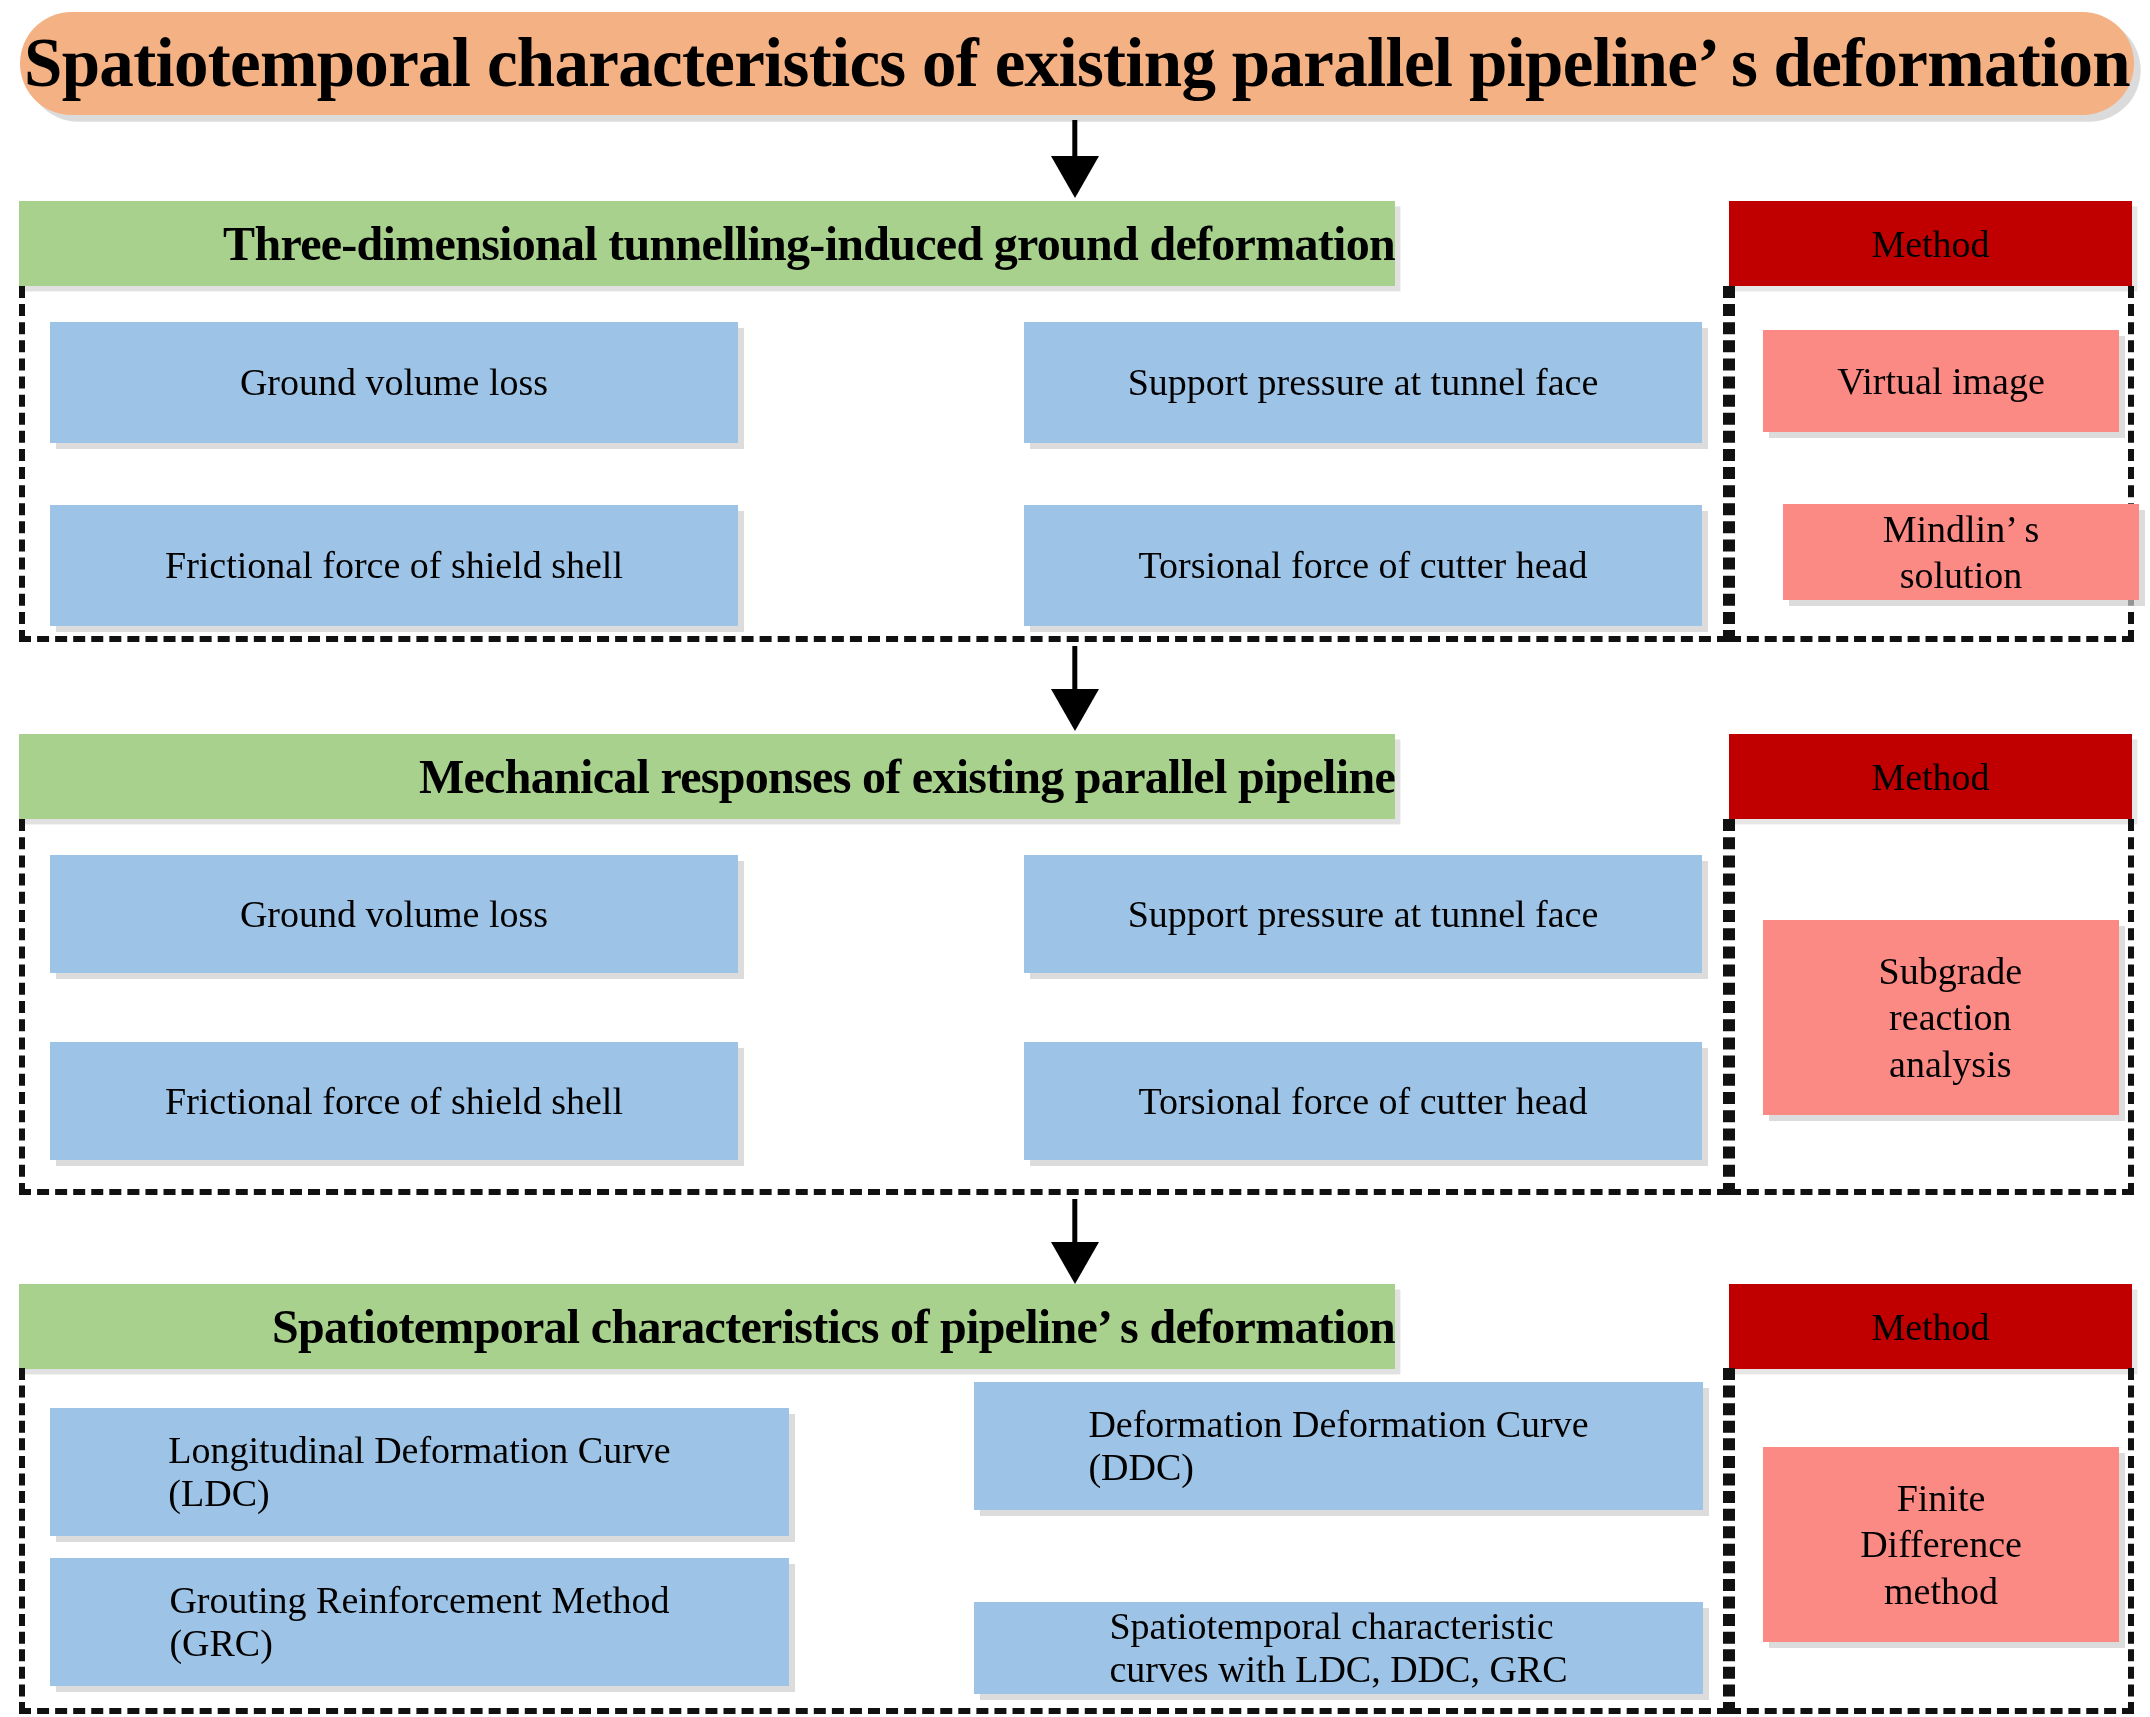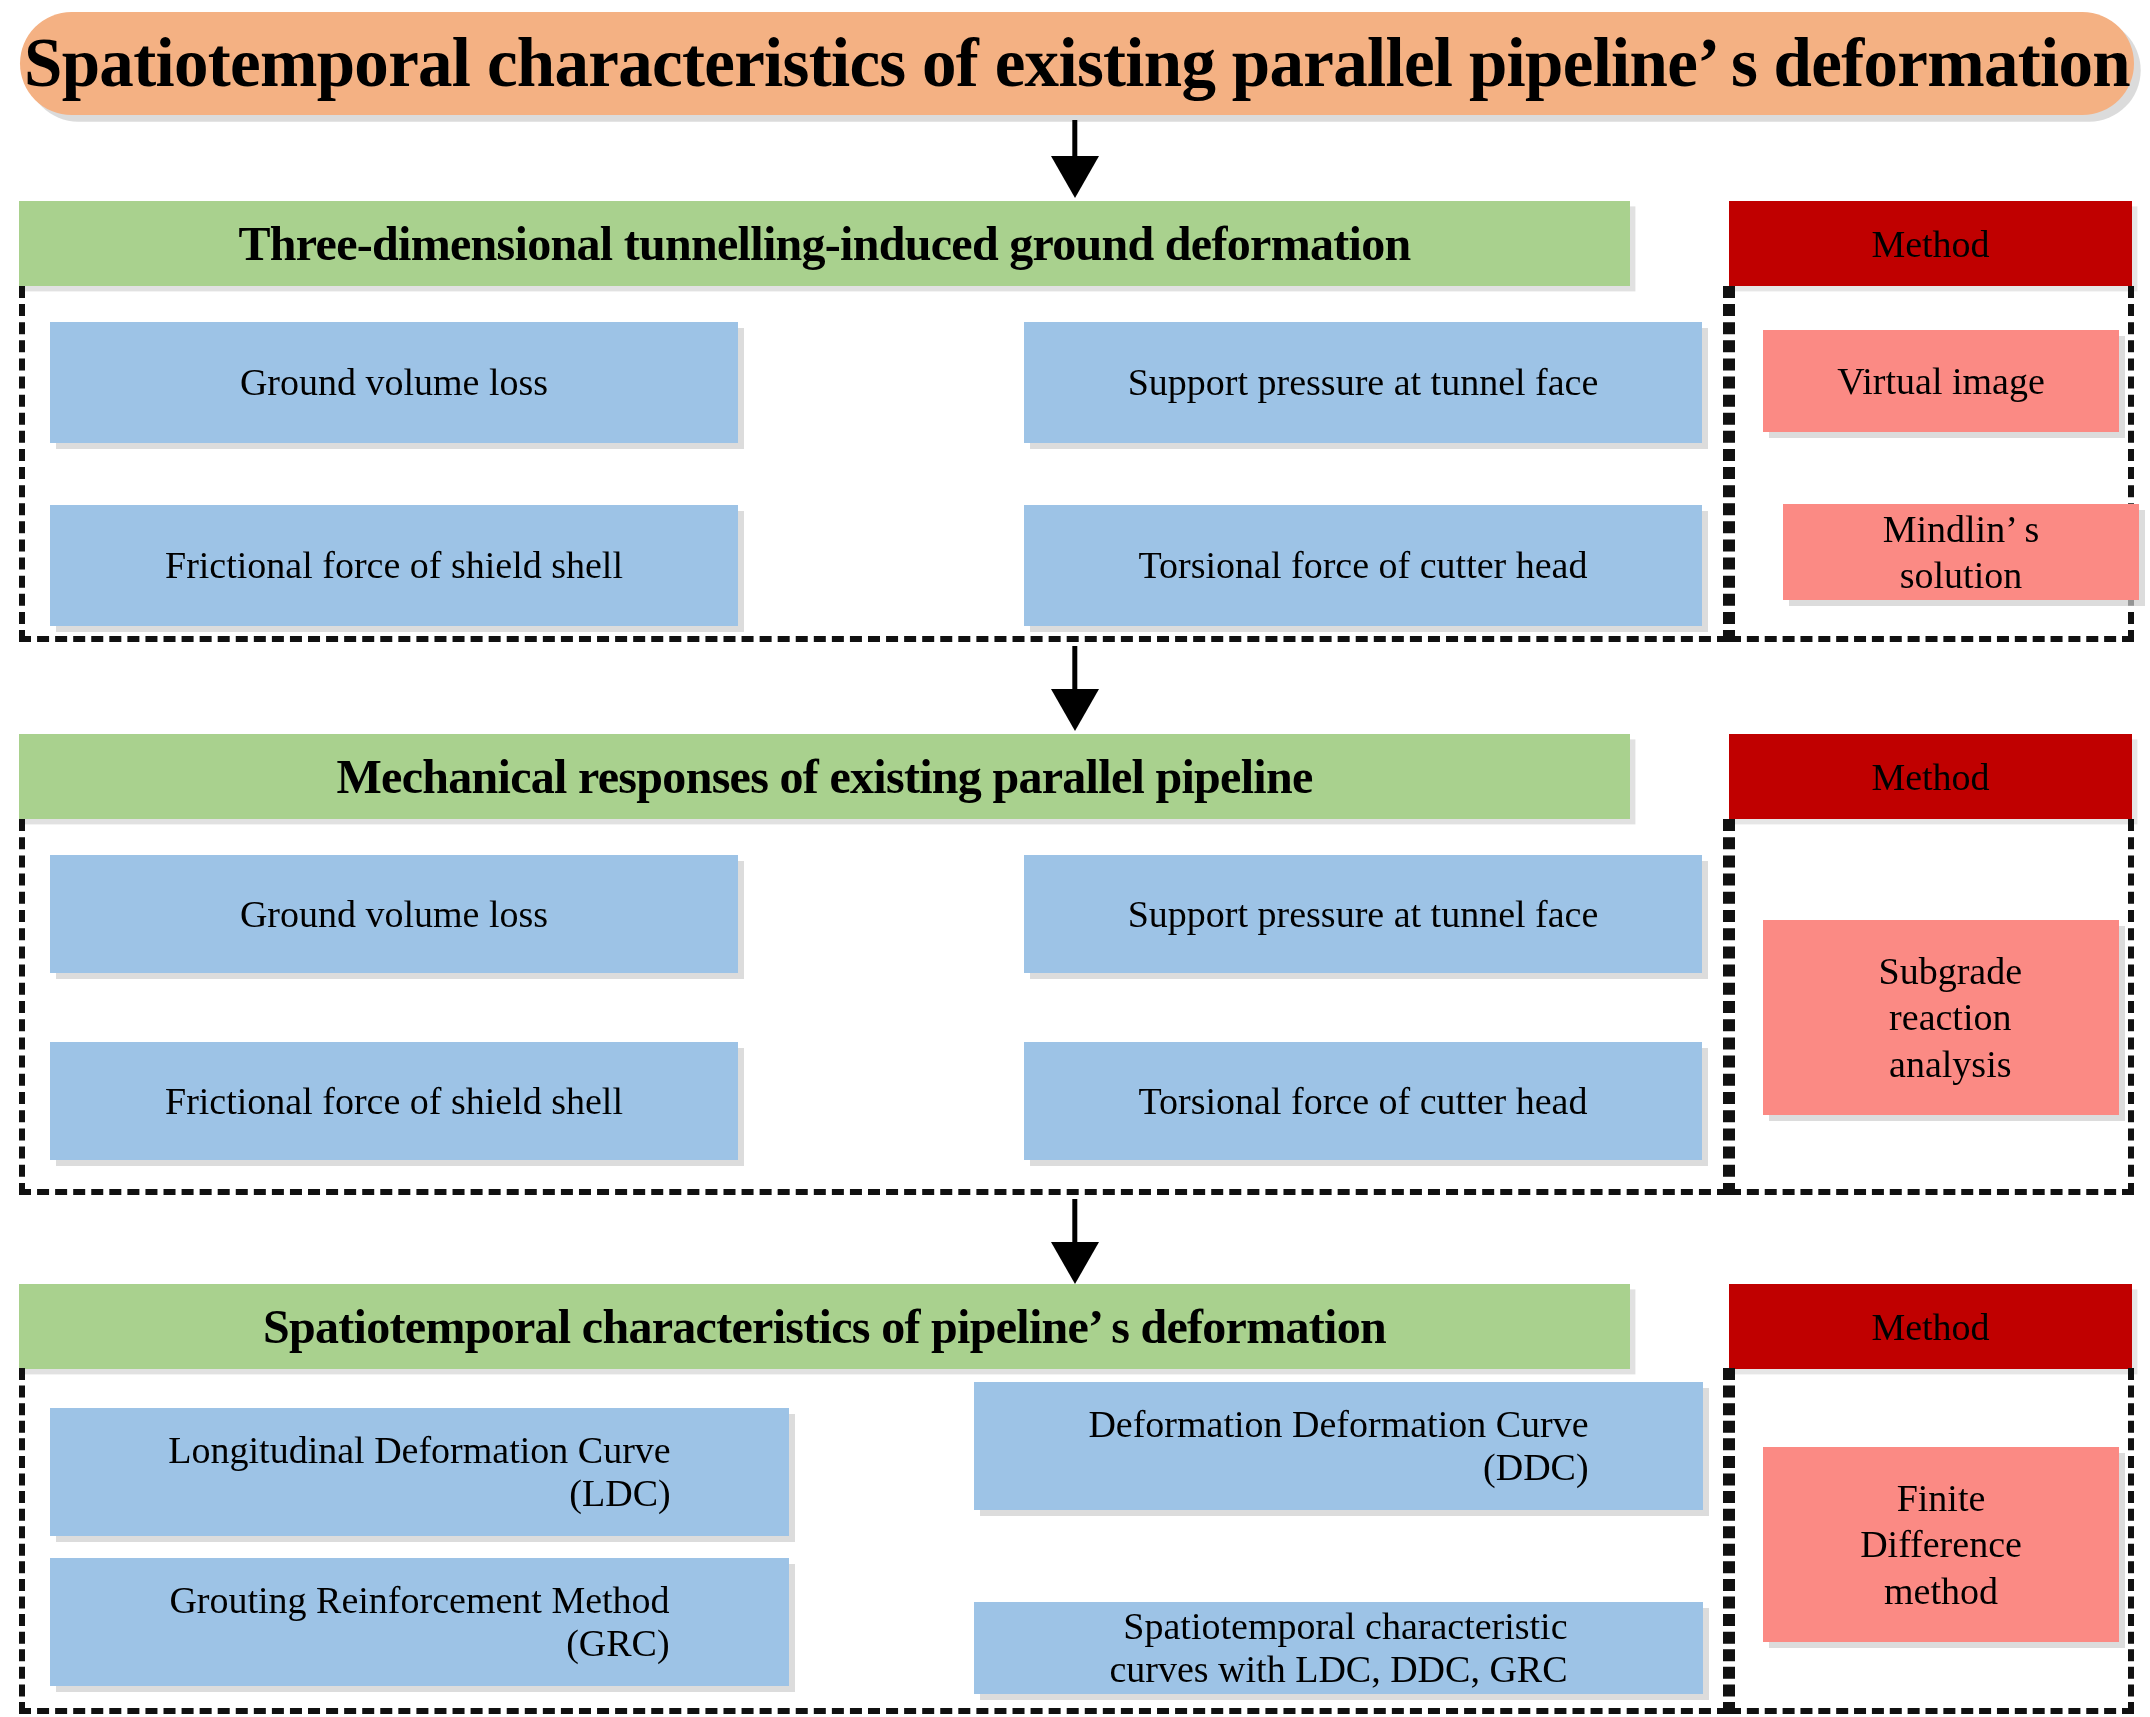--- a/index.html
+++ b/index.html
@@ -22,23 +22,23 @@
     font-size:69px; font-weight:bold; color:#000; white-space:nowrap;
     letter-spacing:-0.7px;
   }
 
   
   .section{ position:absolute; left:0; width:2151px; }
 
   
   .hdr{ position:absolute; left:19px; height:85px; }
   .hdr-green{
-    position:absolute; left:0; top:0; width:1611px; height:85px;
+    position:absolute; left:0; top:0; width:1376px; height:85px;
     background:#A9D18E; box-shadow:5.4px 5.4px 0 rgba(200,200,200,0.55);
-    display:flex; align-items:center; justify-content:center;
+    display:flex; align-items:center; justify-content:flex-end;
   }
   .hdr-green .txt{ font-size:48px; font-weight:bold; color:#000; white-space:nowrap; letter-spacing:-0.7px;}
   .hdr-red{
     position:absolute; left:1710px; top:0; width:403px; height:85px;
     background:#C00000; box-shadow:5.4px 5.4px 0 rgba(200,200,200,0.45);
     display:flex; align-items:center; justify-content:center;
   }
   .hdr-red .txt{ font-size:38px; color:#000; white-space:nowrap; }
 
   
@@ -51,21 +51,21 @@
     position:absolute;
     border:6px dashed #111; border-top:none;
     background:transparent;
   }
 
   
   .blue-box{
     position:absolute; background:#9DC3E6;
     box-shadow:6px 6px 0 rgba(205,205,205,0.70);
     display:flex; align-items:center; justify-content:center;
-    text-align:right; color:#000; font-size:38px; line-height:1.12;
+    text-align:left; color:#000; font-size:38px; line-height:1.12;
     padding:2.7px 6.7px;
   }
   .pink-box{
     position:absolute; background:#FB8A84;
     box-shadow:6px 6px 0 rgba(205,205,205,0.70);
     display:flex; align-items:center; justify-content:center;
     text-align:center; color:#000; font-size:38px; line-height:1.22;
     padding:2.7px 5.4px;
   }
 

